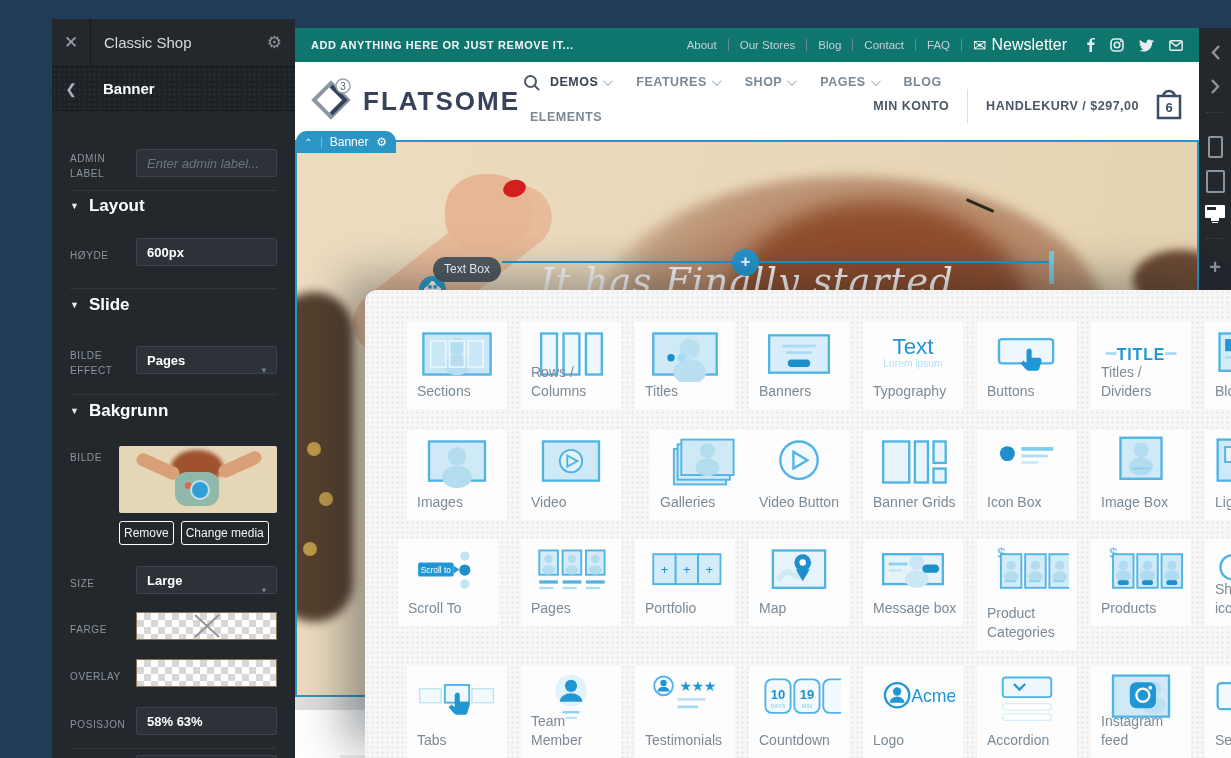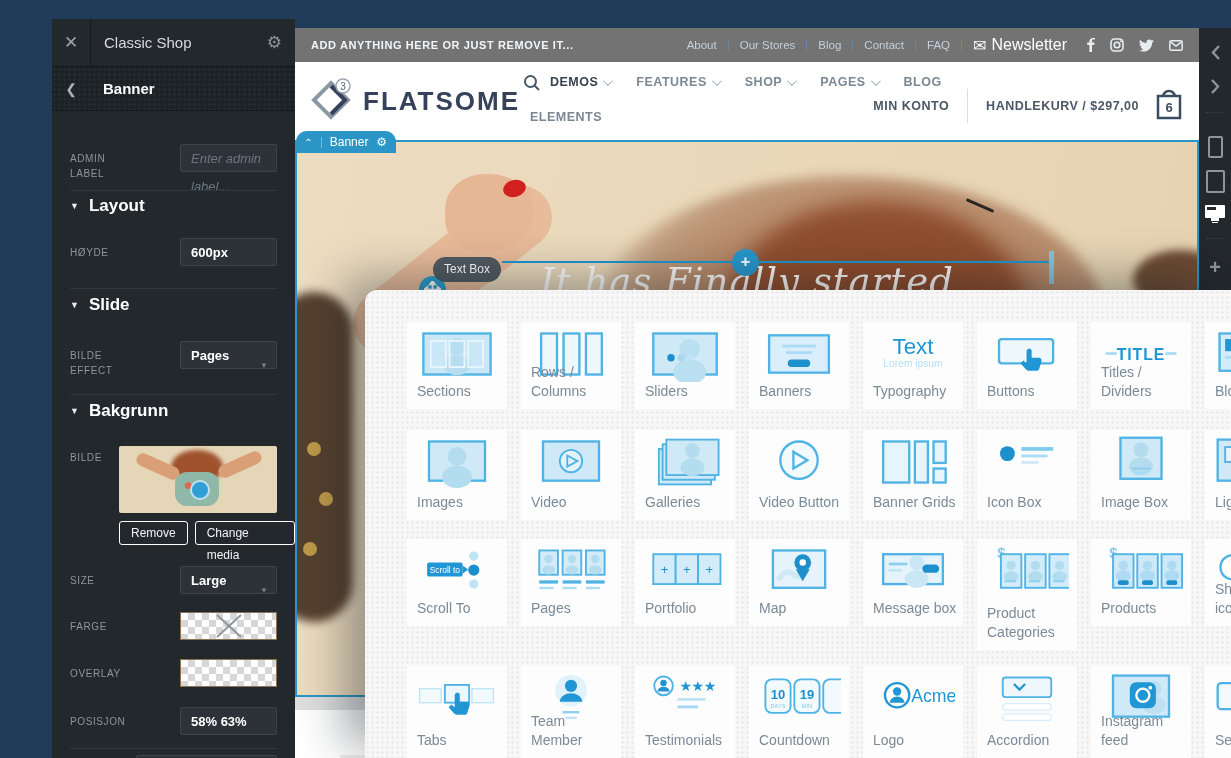--- a/index.html
+++ b/index.html
@@ -8,46 +8,46 @@
   
   .builder{position:absolute;left:52px;top:19px;width:243px;height:739px;background:#23282d;z-index:6;color:#cfd4d9;}
   .b-header{position:absolute;left:0;top:0;right:0;height:47px;border-bottom:1px solid #15191c;display:flex;align-items:center;}
   .b-close{width:38px;height:100%;border-right:1px solid #15191c;display:flex;align-items:center;justify-content:center;color:#9aa1a8;font-size:17px;cursor:pointer;}
   .b-title{flex:1;padding-left:13px;font-size:15px;color:#d6dade;}
   .b-gear{padding-right:13px;color:#8d959c;font-size:17px;cursor:pointer;}
   .b-sub{position:absolute;left:0;top:48px;right:0;height:43px;background:#1d2226;border-bottom:1px solid #15191c;display:flex;align-items:center;
          background-image:radial-gradient(circle,#262c31 1px,transparent 1.2px);background-size:5px 5px;}
   .b-back{width:38px;text-align:center;color:#aab1b8;font-size:14px;cursor:pointer;}
   .b-subtitle{font-size:15px;font-weight:bold;color:#fff;padding-left:13px;}
-  .field{position:absolute;left:18px;right:18px;display:flex;align-items:flex-start;gap:44px;}
+  .field{position:absolute;left:18px;right:18px;display:flex;align-items:center;}
   .f-label{width:66px;flex:none;font-size:10px;letter-spacing:.6px;color:#8d959c;line-height:1.45;padding-top:8px;}
   .f-input,.f-select{flex:1;height:28px;background:#2c3238;border:1px solid #3d444b;border-radius:2px;color:#fff;
          font-weight:bold;font-size:13px;line-height:28px;padding:0 10px;box-sizing:border-box;position:relative;}
   .f-input.placeholder{color:#6b7681;font-weight:normal;font-style:italic;}
   .f-select .caret{position:absolute;right:8px;top:10px;font-size:8px;color:#757f88;}
   .hr{position:absolute;left:18px;right:18px;height:0;border-top:1px solid #30373d;}
   .sec-title{position:absolute;left:18px;display:flex;align-items:center;gap:10px;color:#fff;font-size:17px;font-weight:bold;}
   .sec-title .tri{font-size:9px;color:#e8eaec;}
   .thumb{position:absolute;left:67px;width:158px;height:67px;border-radius:2px;overflow:hidden;background:#e6d6b8;}
   .thumb .t-hair{position:absolute;left:52px;top:4px;width:52px;height:34px;border-radius:50%;background:#a0522d;filter:blur(2px);}
   .thumb .t-top{position:absolute;left:56px;top:26px;width:44px;height:34px;border-radius:12px;background:#8fb8a8;
         background-image:radial-gradient(circle at 30% 40%,#d96a4e 3px,transparent 4px),radial-gradient(circle at 70% 60%,#e0b13f 3px,transparent 4px);}
   .thumb .t-arm-l{position:absolute;left:16px;top:14px;width:46px;height:13px;border-radius:8px;background:#d9a077;transform:rotate(24deg);}
   .thumb .t-arm-r{position:absolute;left:98px;top:12px;width:46px;height:13px;border-radius:8px;background:#d9a077;transform:rotate(-24deg);}
   .thumb .t-dot{position:absolute;left:71px;top:34px;width:16px;height:16px;border-radius:50%;background:#2f9fd6;border:2px solid #bfe2f2;}
   .btn-row{position:absolute;left:67px;display:flex;gap:7px;}
-  .ghost-btn{height:24px;line-height:22px;padding:0 11px;border:1px solid #fff;border-radius:3px;color:#f2f3f4;font-size:12px;cursor:pointer;box-sizing:border-box;background:transparent;}
+  .ghost-btn{height:24px;line-height:22px;padding:0 4px;border:1px solid #fff;border-radius:3px;color:#f2f3f4;font-size:12px;cursor:pointer;box-sizing:border-box;background:transparent;}
   .swatch{flex:1;height:28px;border:1px solid #8a7355;box-sizing:border-box;position:relative;
       background-image:linear-gradient(45deg,#d7d7d7 25%,transparent 25%,transparent 75%,#d7d7d7 75%),
                        linear-gradient(45deg,#d7d7d7 25%,#ffffff 25%,#ffffff 75%,#d7d7d7 75%);
       background-size:14px 14px;background-position:0 0,7px 7px;}
   .swatch svg{position:absolute;left:50%;top:50%;transform:translate(-50%,-50%);}
   
   .site{position:absolute;left:295px;top:28px;width:904px;height:730px;background:#fff;z-index:1;}
-  .topbar{position:absolute;left:0;top:0;right:0;height:34px;background:#737373;display:flex;align-items:center;color:#fff;}
+  .topbar{position:absolute;left:0;top:0;right:0;height:34px;background:#0f766e;display:flex;align-items:center;color:#fff;}
   .tb-msg{font-size:11px;font-weight:bold;letter-spacing:.6px;color:#f3f6f9;padding-left:16px;flex:1;}
   .tb-links{display:flex;align-items:flex-end;font-size:11.5px;color:#c3d0dc;}
   .tb-link{padding:0 11px;cursor:pointer;}
   .tb-sep{width:1px;height:12px;background:#6a85a1;}
   .tb-news{display:flex;align-items:center;gap:5px;padding:0 11px;cursor:pointer;}
   .tb-social{display:flex;align-items:center;gap:15px;padding:0 16px 0 8px;color:#e8edf2;}
   .tb-social .s-ic{cursor:pointer;display:flex;align-items:center;}
   
   .navbar{position:absolute;left:0;top:34px;right:0;height:68px;background:#fff;}
   .logo{position:absolute;left:14px;top:16px;display:flex;align-items:center;gap:10px;cursor:pointer;}
@@ -399,21 +399,21 @@
         <div class="c-icon">
           <svg width="84" height="56" viewBox="0 0 84 60">
             <rect x="8" y="8" width="68" height="44" fill="#cfe9f7" stroke="#4fb3e5" stroke-width="2.5"></rect>
             <circle cx="47" cy="25" r="11" fill="#b9dff1"></circle>
             <ellipse cx="47" cy="49.2" rx="17.6" ry="13.2" fill="#b9dff1"></ellipse>
             <circle cx="27" cy="34" r="4" fill="#1d8fcd"></circle>
             <circle cx="38" cy="34" r="4" fill="#a7d9f0"></circle>
             <circle cx="48" cy="34" r="4" fill="#bfe4f4"></circle>
           </svg>
         </div>
-        <div class="c-label">Sliders</div>
+        <div class="c-label">Titles</div>
       </div>
       <div class="card" style="left: 384px; top: 32px; height: 87px;">
         <div class="c-icon">
           <svg width="84" height="56" viewBox="0 0 84 60">
             <rect x="10" y="10" width="64" height="40" fill="#d9eefa" stroke="#4fb3e5" stroke-width="2.5"></rect>
             <rect x="24" y="20" width="36" height="3" fill="#aadcf3"></rect>
             <rect x="28" y="27" width="28" height="3" fill="#aadcf3"></rect>
             <rect x="30" y="36" width="24" height="8" rx="4" fill="#1d8fcd"></rect>
           </svg>
         </div>
@@ -470,21 +470,21 @@
       <div class="card" style="left: 156px; top: 140px; height: 90px;">
         <div class="c-icon">
           <svg width="84" height="56" viewBox="0 0 84 60">
             <rect x="12" y="8" width="60" height="42" fill="#cfe9f7" stroke="#4fb3e5" stroke-width="2.5"></rect>
             <circle cx="42" cy="29" r="12" fill="#e4f3fb" stroke="#4fb3e5" stroke-width="2"></circle>
             <path d="M38 23 l11 6 -11 6 z" fill="none" stroke="#4fb3e5" stroke-width="2"></path>
           </svg>
         </div>
         <div class="c-label">Video</div>
       </div>
-      <div class="card" style="left: 270px; top: 140px; height: 90px;">
+      <div class="card" style="left: 285px; top: 140px; height: 90px;">
         <div class="c-icon">
           <svg width="84" height="56" viewBox="0 0 84 60">
             <rect x="14" y="16" width="56" height="38" fill="#cfe9f7" stroke="#4fb3e5" stroke-width="2"></rect>
             <rect x="18" y="11" width="56" height="38" fill="#cfe9f7" stroke="#4fb3e5" stroke-width="2"></rect>
             <rect x="22" y="6" width="56" height="38" fill="#cfe9f7" stroke="#4fb3e5" stroke-width="2"></rect>
             <circle cx="50" cy="18" r="8" fill="#b3dcef"></circle>
             <ellipse cx="50" cy="35.6" rx="12.8" ry="9.6" fill="#b3dcef"></ellipse>
           </svg>
         </div>
         <div class="c-label">Galleries</div>
@@ -534,21 +534,21 @@
       </div>
       <div class="card" style="left: 840px; top: 140px; height: 90px;">
         <div class="c-icon">
           <svg width="84" height="56" viewBox="0 0 84 60">
             <rect x="2" y="6" width="60" height="44" fill="#cfe9f7" stroke="#4fb3e5" stroke-width="2.5"></rect>
             <rect x="10" y="14" width="20" height="16" fill="#e8f5fc" stroke="#4fb3e5" stroke-width="2"></rect>
           </svg>
         </div>
         <div class="c-label">Lig</div>
       </div>
-      <div class="card" style="left: 42px; top: 249px; height: 87px;">
+      <div class="card" style="left: 33px; top: 249px; height: 87px;">
         <div class="c-icon">
           <svg width="84" height="56" viewBox="0 0 84 60">
             <rect x="10" y="21" width="38" height="15" rx="2" fill="#2196d4"></rect>
             <text x="29" y="32" text-anchor="middle" font-size="9" fill="#fff">Scroll to</text>
             <path d="M48 24 l6 4.5 -6 4.5 z" fill="#2196d4"></path>
             <circle cx="60" cy="14" r="5" fill="#bfe4f4"></circle>
             <circle cx="60" cy="29" r="6" fill="#1d8fcd"></circle>
             <circle cx="60" cy="44" r="5" fill="#bfe4f4"></circle>
           </svg>
         </div>

